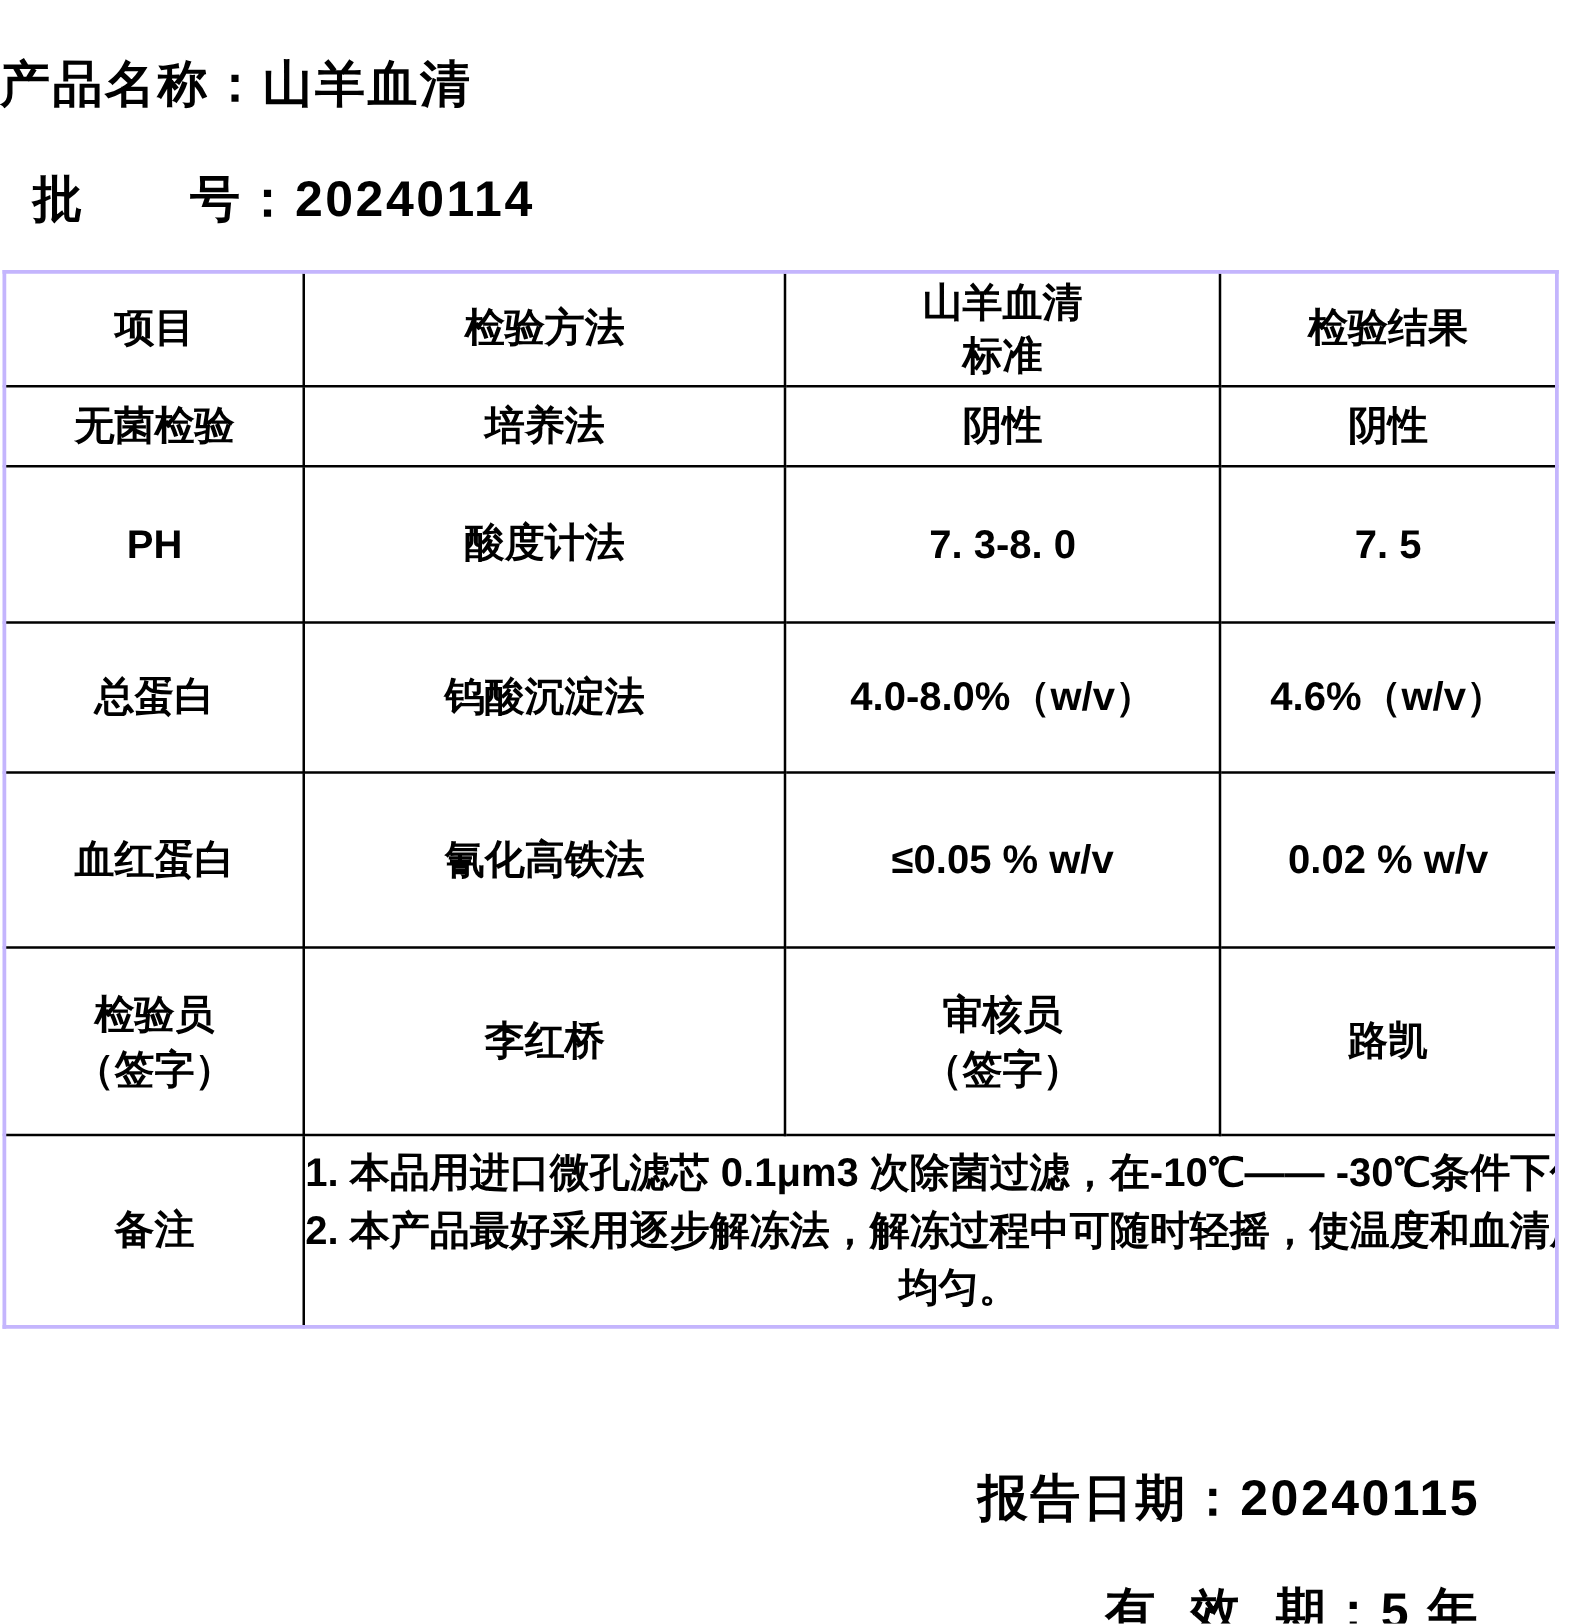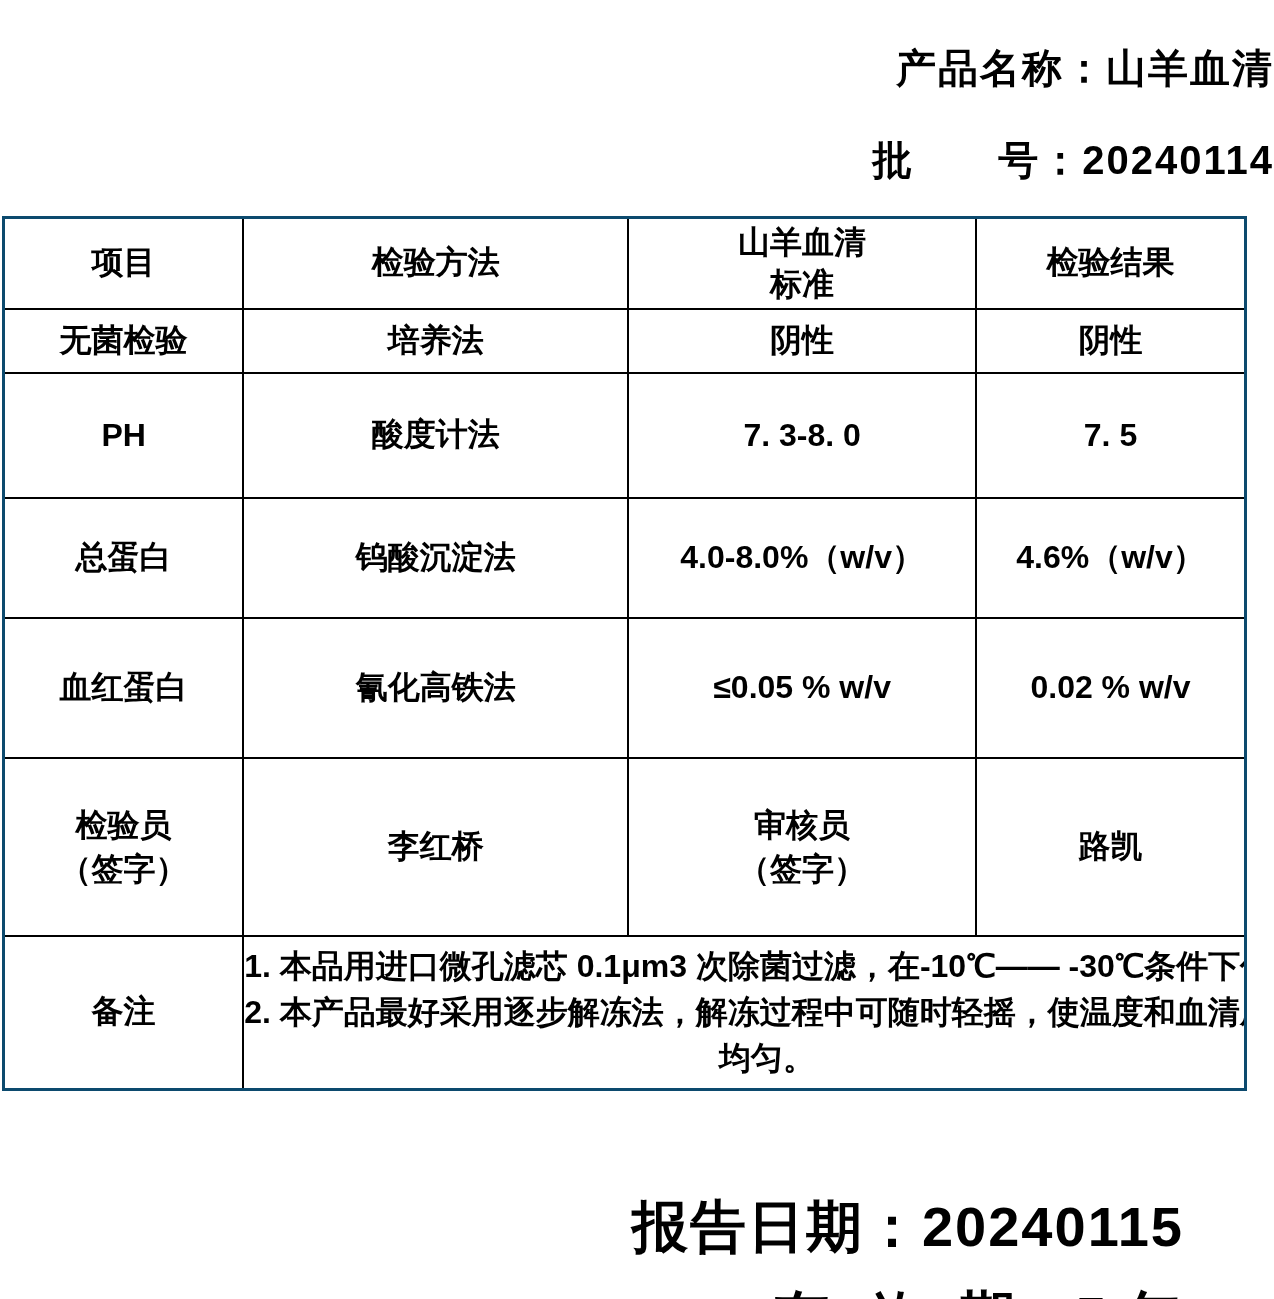--- a/index.html
+++ b/index.html
@@ -13,75 +13,75 @@
   .page {
     position: relative;
     width: 1274px;
     height: 1299px;
     background: #ffffff;
     overflow: hidden;
   }
   
   .titles {
     padding-top: 44px;
-    text-align: right;
+    text-align: left;
   }
   .title-line {
     font-size: 40px;
     line-height: 48px;
     letter-spacing: 2px;
     white-space: pre;
   }
   .title-line.batch {
     margin-top: 44px;
     padding-left: 26px;
   }
   
   table.coa {
     border-collapse: collapse;
     table-layout: fixed;
     width: 1245px;
     margin: 32px 0 0 2px;
-    border: 3px solid #0c4a6e;
+    border: 3px solid #c4b5fd;
   }
   table.coa th, table.coa td {
     border: 2px solid #000;
     text-align: center;
     vertical-align: middle;
     font-size: 32px;
     font-weight: bold;
     padding: 0;
     overflow: hidden;
   }
   tr.rh-header  { height: 91px;  }
   tr.rh-sterile { height: 64px;  }
   tr.rh-ph      { height: 125px; }
   tr.rh-protein { height: 120px; }
   tr.rh-hemo    { height: 140px; }
-  tr.rh-sign    { height: 178px; }
+  tr.rh-sign    { height: 150px; }
   tr.rh-remark  { height: 154px; }
   .two-line { line-height: 44px; }
   .hdr-two-line { line-height: 42px; }
   td.remark-cell {
     text-align: left;
     vertical-align: top;
     padding: 8px 14px 0 12px;
     font-size: 30px;
     line-height: 46px;
   }
   .remark-line { white-space: pre; }
   .remark-line.indent { padding-left: 46px; }
   
   .footer {
     margin-top: 112px;
     text-align: right;
     padding-right: 90px;
   }
   .footer-line {
-    font-size: 56px;
+    font-size: 40px;
     line-height: 48px;
     letter-spacing: 2px;
     white-space: pre;
     padding-left: 28px;
   }
   .footer-line.validity {
     margin-top: 42px;
   }
 </style>
 </head>

